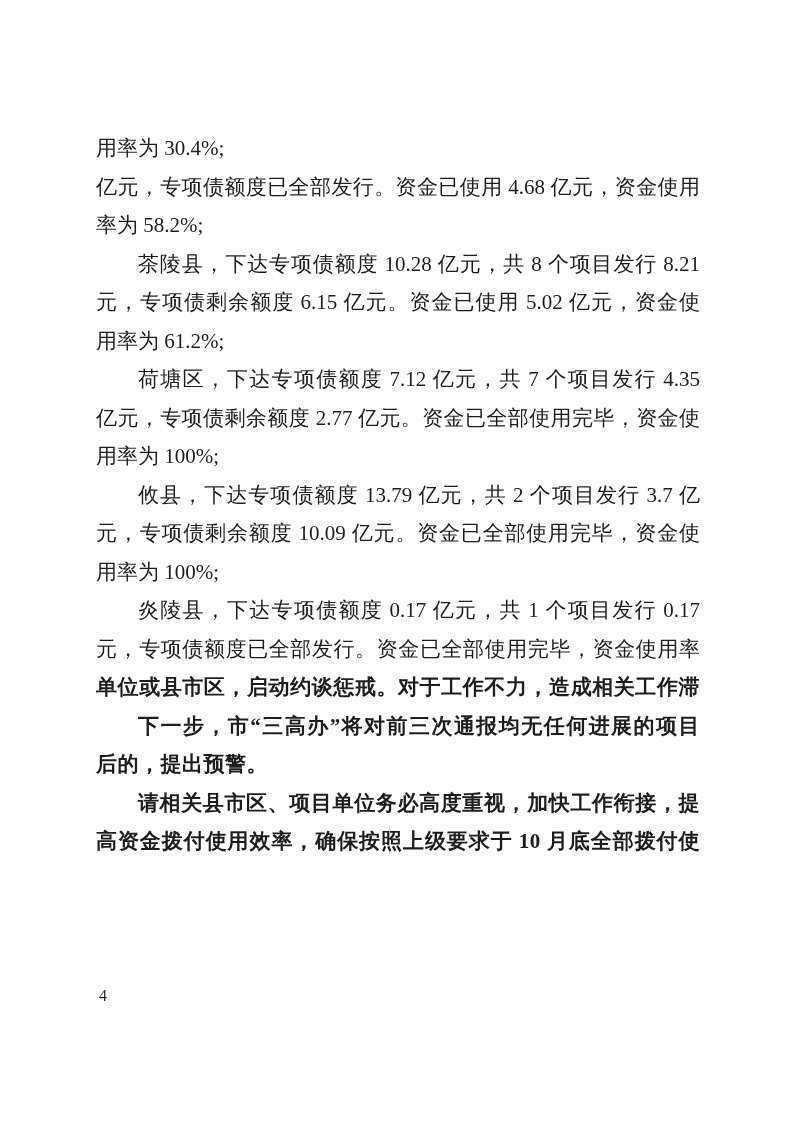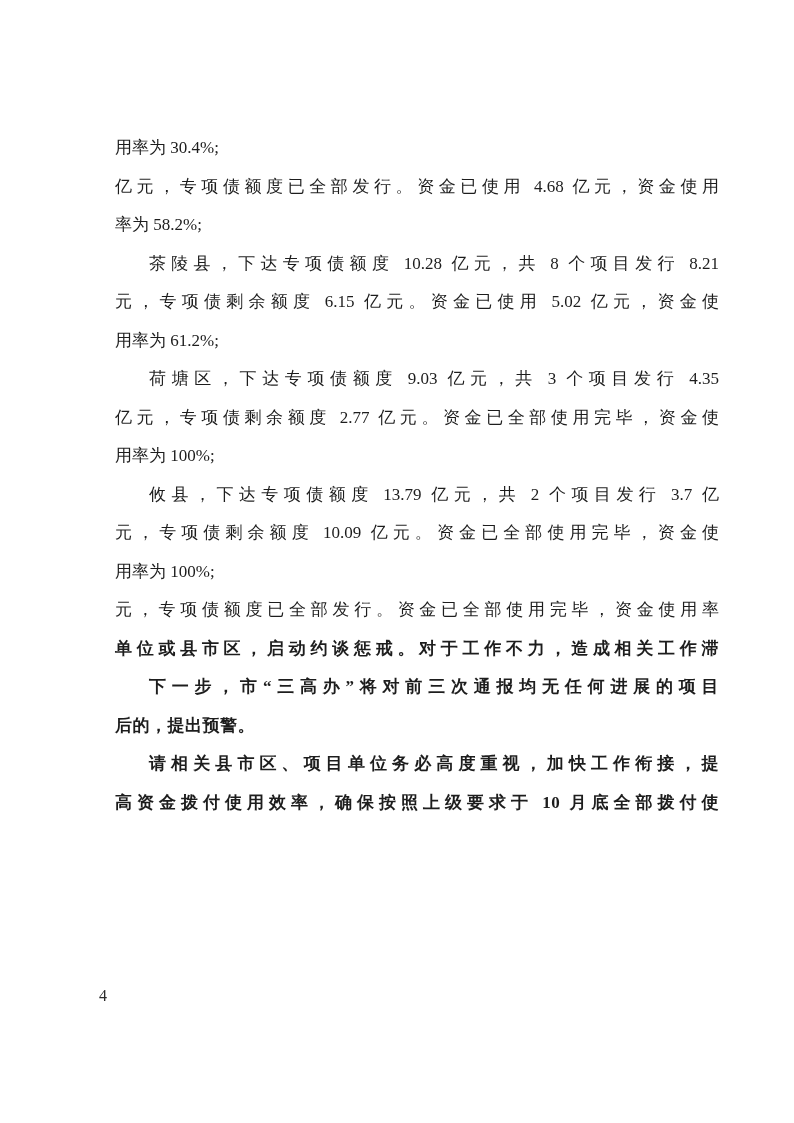--- a/index.html
+++ b/index.html
@@ -15,23 +15,22 @@
     background: #ffffff;
     overflow: hidden;
     font-family: "Liberation Serif", "DejaVu Serif", serif;
     color: #1d1d1d;
   }
   .doc {
     position: absolute;
     left: 96px;
     top: 129px;
     width: 604px;
-    font-size: 17px;
+    font-size: 21px;
     line-height: 38.5px;
-    margin-left: 19px;
   }
   .para { margin: 0; padding: 0; }
   .line {
     text-align: justify;
     text-align-last: left;
     white-space: normal;
   }
   .line.fill {
     text-align-last: justify;
   }
@@ -66,32 +65,33 @@
       <div class="line last">率为 58.2%;</div>
     </div>
 
     <div class="para">
       <div class="line first fill">茶陵县，下达专项债额度 10.28 亿元，共 8 个项目发行 8.21</div>
       <div class="line fill">元，专项债剩余额度 6.15 亿元。资金已使用 5.02 亿元，资金使</div>
       <div class="line last">用率为 61.2%;</div>
     </div>
 
     <div class="para">
-      <div class="line first fill">荷塘区，下达专项债额度 9.03 亿元，共 3 个项目发行 4.35</div>
+      <div class="line first fill">荷塘区，下达专项债额度 7.12 亿元，共 7 个项目发行 4.35</div>
       <div class="line fill">亿元，专项债剩余额度 2.77 亿元。资金已全部使用完毕，资金使</div>
       <div class="line last">用率为 100%;</div>
     </div>
 
     <div class="para">
       <div class="line first fill">攸县，下达专项债额度 13.79 亿元，共 2 个项目发行 3.7 亿</div>
       <div class="line fill">元，专项债剩余额度 10.09 亿元。资金已全部使用完毕，资金使</div>
       <div class="line last">用率为 100%;</div>
     </div>
 
     <div class="para">
+      <div class="line first fill">炎陵县，下达专项债额度 0.17 亿元，共 1 个项目发行 0.17</div>
       <div class="line fill">元，专项债额度已全部发行。资金已全部使用完毕，资金使用率</div>
     </div>
 
     <div class="para emph">
       <div class="line fill">单位或县市区，启动约谈惩戒。对于工作不力，造成相关工作滞</div>
       <div class="line first fill">下一步，市“三高办”将对前三次通报均无任何进展的项目</div>
       <div class="line last">后的，提出预警。</div>
     </div>
 
     <div class="para emph">

